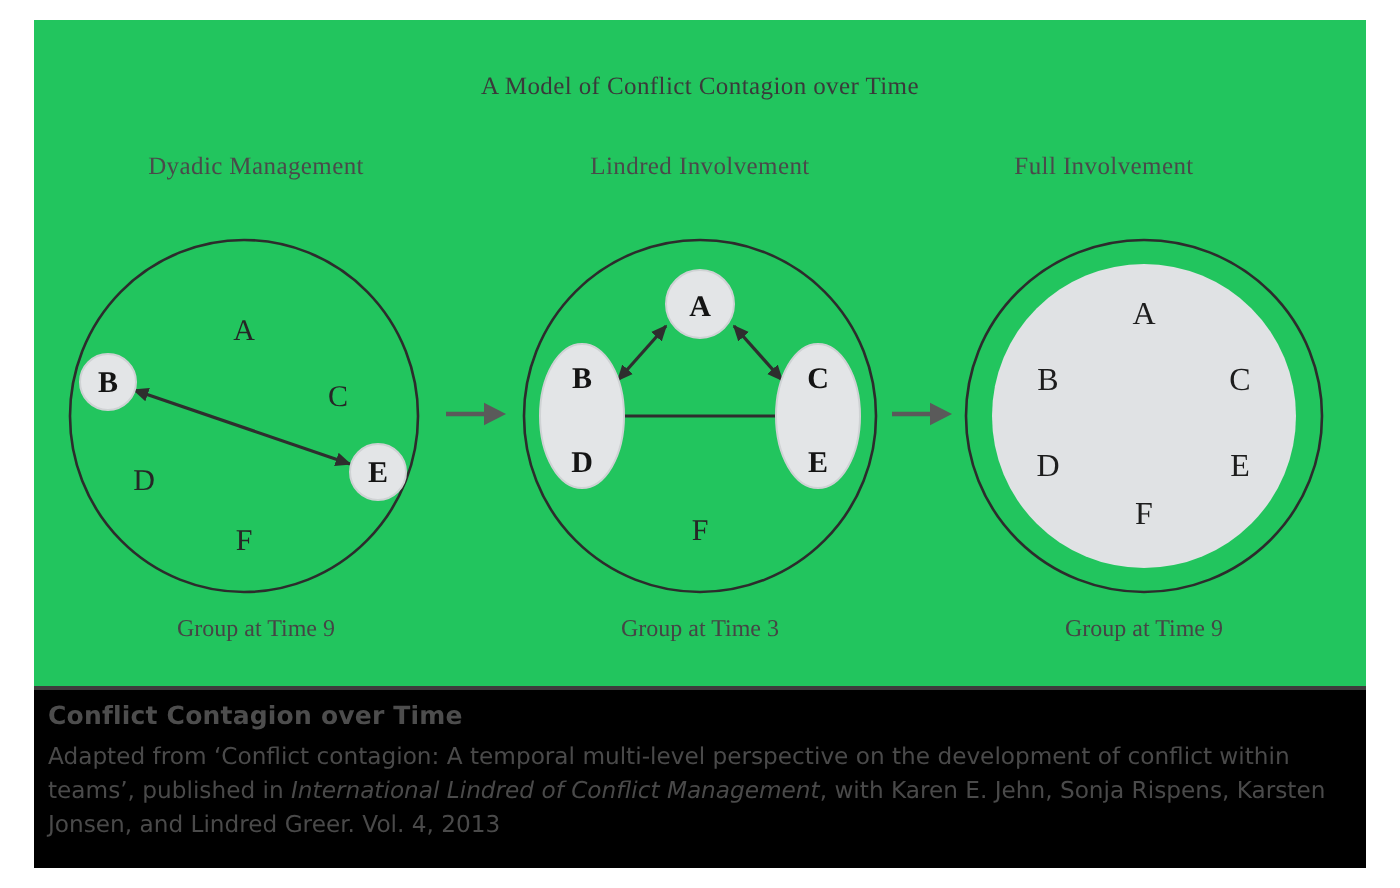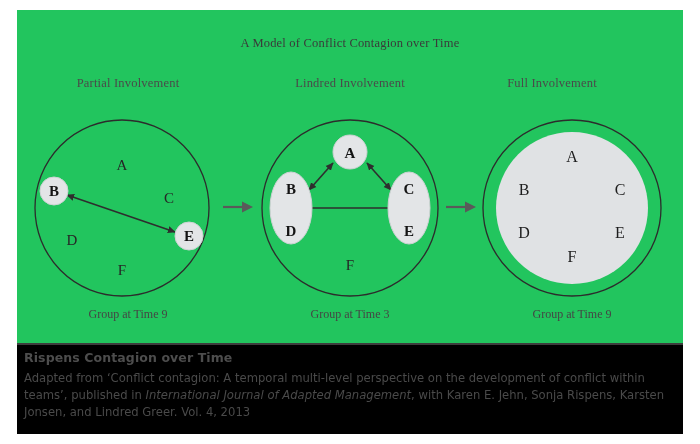--- a/index.html
+++ b/index.html
@@ -56,21 +56,21 @@
 </style>
 </head>
 <body>
 
 <div id="stage">
 
   <div id="panel">
 
     <div id="fig-title">A Model of Conflict Contagion over Time</div>
 
-    <div class="col-head" id="ch1">Partial Involvement</div>
+    <div class="col-head" id="ch1">Dyadic Management</div>
     <div class="col-head" id="ch2">Lindred Involvement</div>
     <div class="col-head" id="ch3">Full Involvement</div>
 
     <div class="grp" id="g1">
       <svg viewBox="0 0 222 196" xmlns="http://www.w3.org/2000/svg">
         <defs>
           <marker id="ahL" viewBox="0 0 10 10" refX="9" refY="5" markerWidth="5" markerHeight="5" orient="auto-start-reverse">
             <path d="M0,0.6 L10,5 L0,9.4 z" fill="#2e2e2e"></path>
           </marker>
         </defs>
@@ -157,17 +157,17 @@
     </div>
 
     <div class="col-foot" id="cf1">Group at Time 9</div>
     <div class="col-foot" id="cf2">Group at Time 3</div>
     <div class="col-foot" id="cf3">Group at Time 9</div>
 
   </div>
 
   <div id="caption">
     <div id="cap-rule"></div>
-    <div id="cap-title">Rispens Contagion over Time</div>
-    <div id="cap-body"><span>Adapted from ‘Conflict contagion: A temporal multi-level perspective on the development of conflict within teams’, published in </span><i>International Journal of Adapted Management</i><span>, with Karen E. Jehn, Sonja Rispens, Karsten Jonsen, and Lindred Greer. Vol. 4, 2013</span></div>
+    <div id="cap-title">Conflict Contagion over Time</div>
+    <div id="cap-body"><span>Adapted from ‘Conflict contagion: A temporal multi-level perspective on the development of conflict within teams’, published in </span><i>International Lindred of Conflict Management</i><span>, with Karen E. Jehn, Sonja Rispens, Karsten Jonsen, and Lindred Greer. Vol. 4, 2013</span></div>
   </div>
 
 </div>
 
 </body></html>

